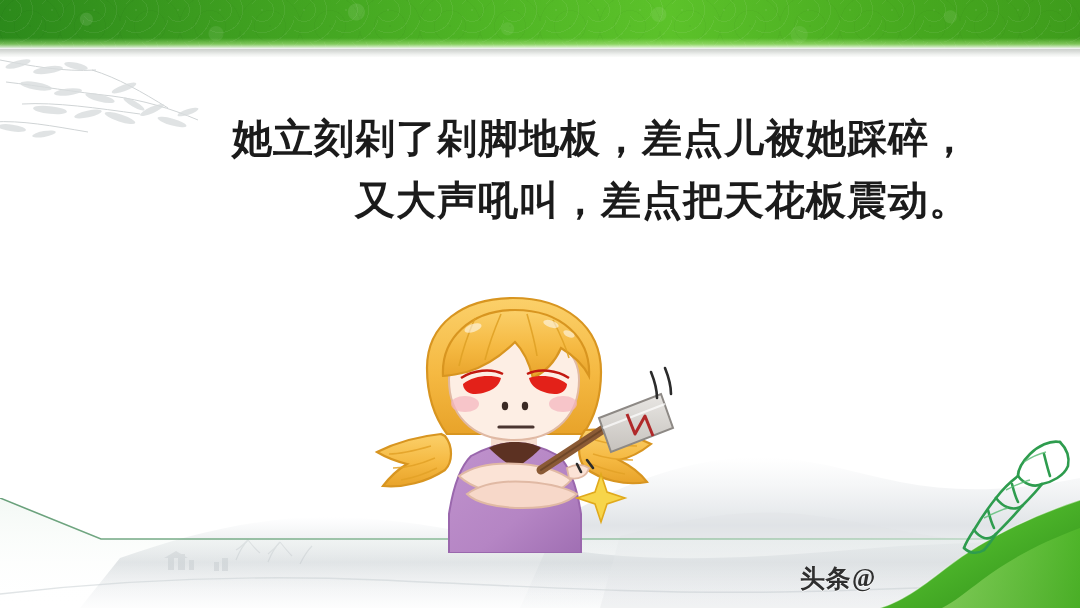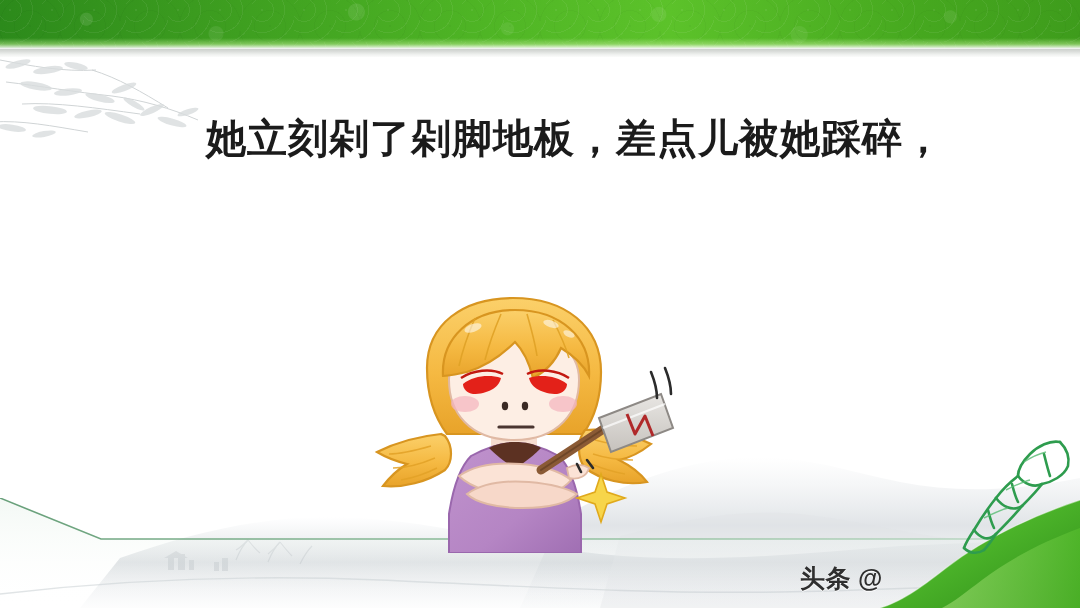--- a/index.html
+++ b/index.html
@@ -11,20 +11,21 @@
   body {
     font-family: "Liberation Sans", "DejaVu Sans", sans-serif;
   }
 
   #slide {
     position: relative;
     width: 1080px;
     height: 608px;
     overflow: hidden;
     background: #ffffff;
+    text-align: right;
   }
 
   
   .header-band {
     position: absolute;
     left: 0;
     top: 0;
     width: 1080px;
     height: 48px;
     background:
@@ -148,23 +149,23 @@
 
   
   .watermark {
     position: absolute;
     left: 800px;
     top: 558px;
     width: 270px;
     height: 40px;
     display: flex;
     align-items: center;
-    gap: 7px;
+    gap: 1px;
     color: #2f2f2f;
-    font-family: Liberation Sans, sans-serif;
+    font-family: Liberation Serif, serif;
     font-size: 25px;
     font-weight: 700;
     letter-spacing: 0.5px;
     text-shadow: 0 1px 0 rgba(255,255,255,0.85);
     white-space: nowrap;
   }
 </style>
 </head>
 <body>
 
@@ -292,21 +293,21 @@
       <path d="M36 102 C32 108, 28 114, 24 118"></path>
       <path d="M4 116 C10 122, 18 122, 24 118"></path>
     </g>
     <g stroke="#57bb72" stroke-width="1.4" fill="none" opacity="0.8">
       <path d="M64 30 C70 26, 78 22, 86 20"></path>
       <path d="M46 58 C54 54, 62 50, 70 48"></path>
       <path d="M24 86 C32 82, 40 78, 48 76"></path>
     </g>
   </svg>
 
-  <div class="body-text"><span class="line-1">她立刻剁了剁脚地板，差点儿被她踩碎，</span></div>
+  <div class="body-text"><span class="line-1">她立刻剁了剁脚地板，差点儿被她踩碎，</span><span class="line-2">又大声吼叫，差点把天花板震动。</span></div>
 
   <svg class="character" viewBox="0 0 320 265">
     <defs>
       <linearGradient id="hairG" x1="0" y1="0" x2="0" y2="1">
         <stop offset="0%" stop-color="#fbd06a"></stop>
         <stop offset="55%" stop-color="#f5b942"></stop>
         <stop offset="100%" stop-color="#e8a32a"></stop>
       </linearGradient>
       <linearGradient id="dressG" x1="0" y1="0" x2="1" y2="1">
         <stop offset="0%" stop-color="#c093cd"></stop>

